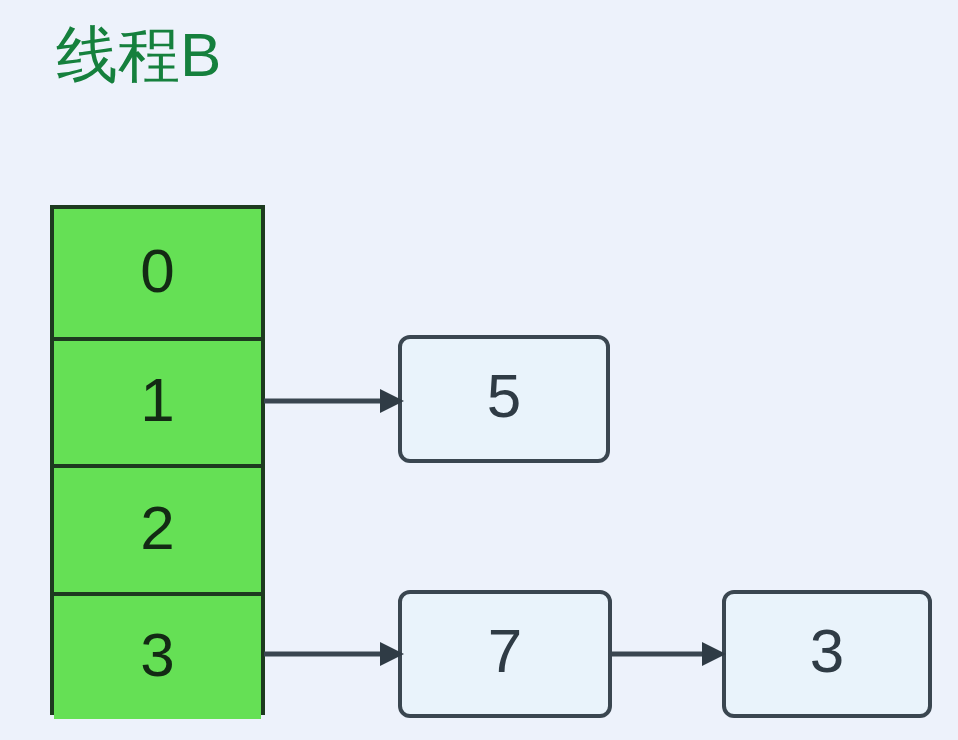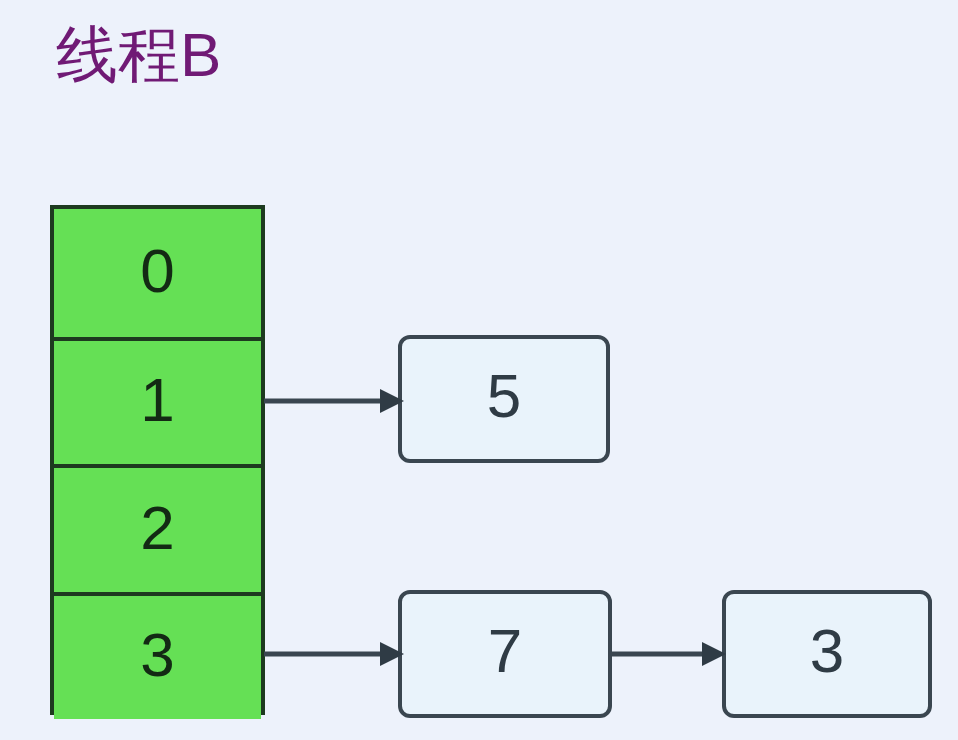--- a/index.html
+++ b/index.html
@@ -20,21 +20,21 @@
     background: #edf2fb;
   }
 
   
   #title {
     position: absolute;
     left: 56px;
     top: 14px;
     font-size: 62px;
     line-height: 82px;
-    color: #701a75;
+    color: #15803d;
     font-weight: 400;
     letter-spacing: 0px;
     white-space: nowrap;
   }
 
   
   #array-column {
     position: absolute;
     left: 50px;
     top: 205px;

